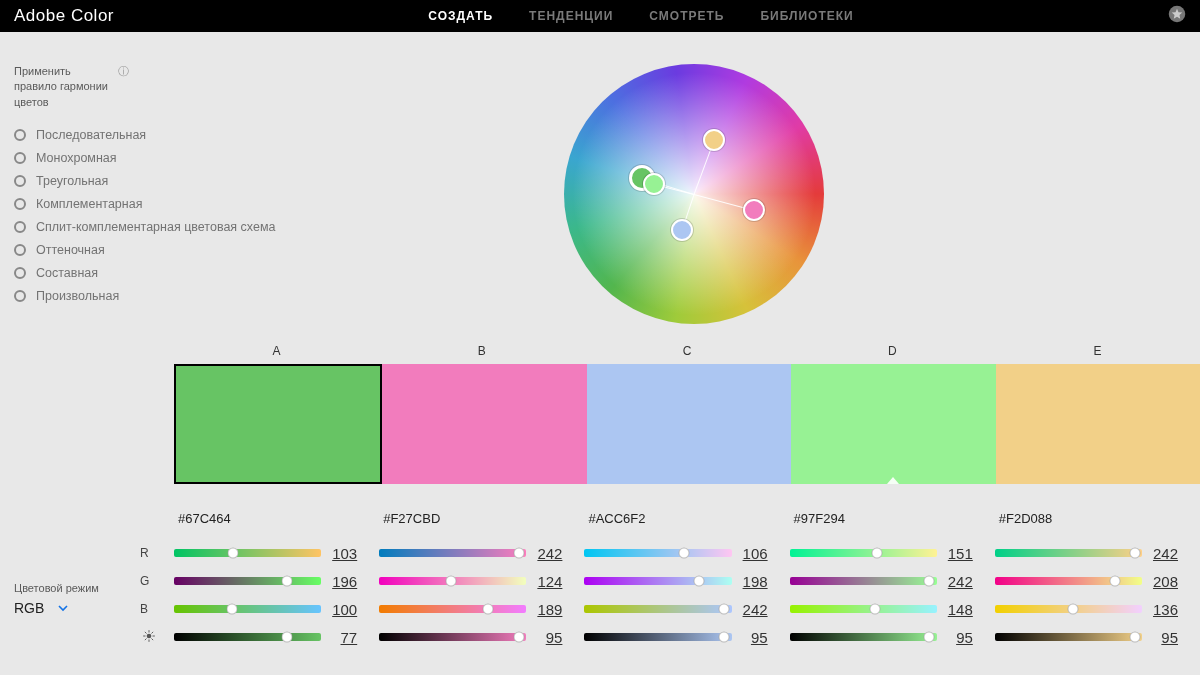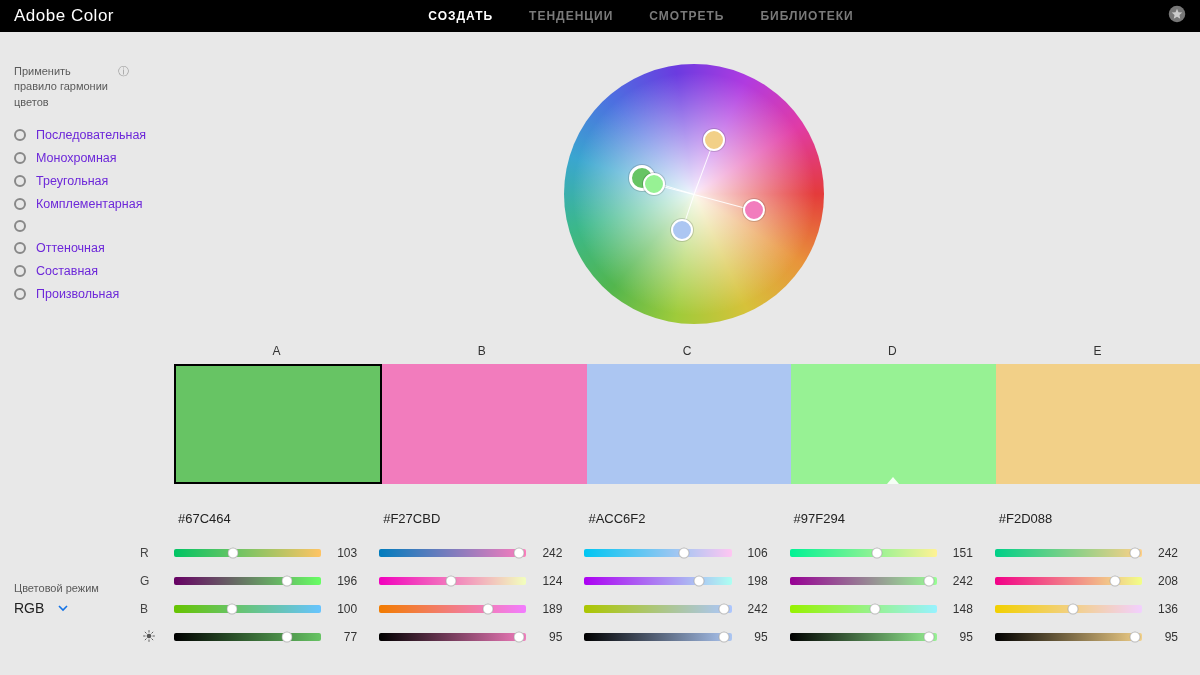--- a/index.html
+++ b/index.html
@@ -10,21 +10,21 @@
   .navmenu { display: flex; gap: 36px; margin: 16px auto; }
   .navmenu span { color: #7a7a7a; font-size: 12px; font-weight: 700; letter-spacing: 1px; cursor: pointer; }
   .navmenu span.active { color: #fff; }
   .star-icon { width: 18px; height: 18px; color: #888; }
 
   .sidebar { position: absolute; left: 14px; top: 64px; width: 310px; }
   .sb-title-row { display: flex; align-items: flex-start; gap: 8px; }
   .sb-title { color: #5a5a5a; font-size: 11px; line-height: 1.4; width: 96px; }
   .info-icon { color: #999; font-size: 11px; }
   .hrules { margin-top: 18px; display: flex; flex-direction: column; gap: 9px; }
-  .hrule { display: flex; align-items: center; gap: 10px; font-size: 12.5px; color: #6d28d9; cursor: pointer; }
+  .hrule { display: flex; align-items: center; gap: 10px; font-size: 12.5px; color: #737373; cursor: pointer; }
   .radio { width: 12px; height: 12px; border: 2px solid #888; border-radius: 50%; flex-shrink: 0; }
   .hrule.selected .radio { border-color: #1473e6; background: radial-gradient(circle, #1473e6 0 40%, transparent 45%); }
   .hrule.selected { color: #1473e6; }
 
   .wheel-wrap { position: absolute; left: 564px; top: 64px; width: 260px; height: 260px; }
   .color-wheel { width: 260px; height: 260px; border-radius: 50%;
     background:
       radial-gradient(circle, rgba(255,255,255,.92) 0%, rgba(255,255,255,0) 66%),
       conic-gradient(from 90deg,
         #e43b3b, #e8943b, #d6c23a, #9fcb3a, #53b64d, #3bb88a, #3aa6cf, #4d6fe0, #6b3be0, #b03be0, #e03ba6, #e43b3b);
@@ -50,21 +50,21 @@
   .hex-row span { flex: 1; font-size: 13px; color: #222; padding-left: 4px; }
 
   .channels { position: absolute; left: 134px; top: 540px; right: 0; }
   .ch-row { display: flex; align-items: center; height: 26px; margin-bottom: 2px; }
   .ch-lbl { width: 40px; text-align: left; font-size: 12px; color: #444; padding-left: 6px; }
   .bright-icon { width: 14px; height: 14px; color: #555; margin-left: 2px; }
   .ch-group { flex: 1; display: flex; }
   .ch-cell { flex: 1; display: flex; align-items: center; gap: 10px; padding-right: 22px; }
   .slider { flex: 1; height: 8px; border-radius: 2px; position: relative; }
   .thumb { position: absolute; top: 50%; width: 11px; height: 11px; border-radius: 50%; background: #fff; border: 1px solid rgba(0,0,0,.25); transform: translate(-50%,-50%); }
-  .ch-val { width: 26px; text-align: right; font-size: 12px; color: #333; }
+  .ch-val { width: 26px; text-align: right; font-size: 15px; color: #333; text-decoration: underline; }
 </style>
 </head>
 <body>
 
 <div class="topbar">
   <div class="brand">Adobe Color</div>
   <div class="navmenu" id="navmenu">
       <span class="active">СОЗДАТЬ</span>
       <span>ТЕНДЕНЦИИ</span>
       <span>СМОТРЕТЬ</span>
@@ -95,20 +95,21 @@
       <div class="hrule">
         <span class="radio"></span>
         <span>Треугольная</span>
       </div>
       <div class="hrule">
         <span class="radio"></span>
         <span>Комплементарная</span>
       </div>
       <div class="hrule">
         <span class="radio"></span>
+        <span>Сплит-комплементарная цветовая схема</span>
       </div>
       <div class="hrule">
         <span class="radio"></span>
         <span>Оттеночная</span>
       </div>
       <div class="hrule">
         <span class="radio"></span>
         <span>Составная</span>
       </div>
       <div class="hrule">

